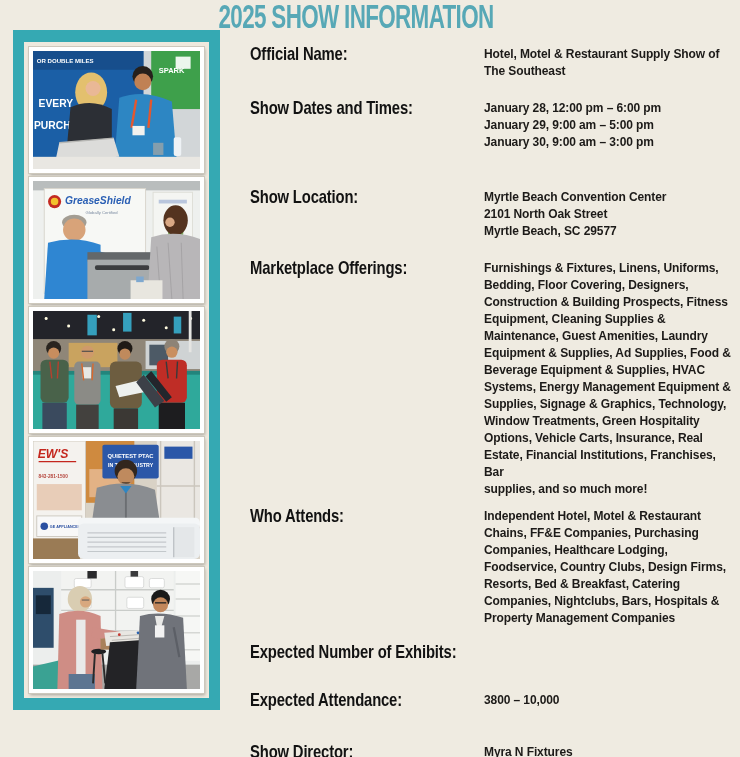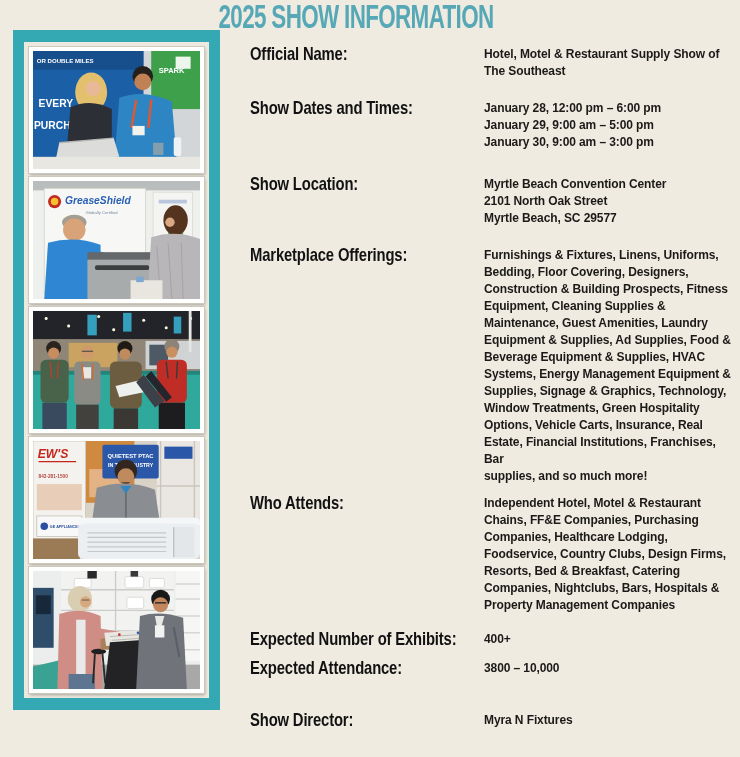--- a/index.html
+++ b/index.html
@@ -19,22 +19,22 @@
     box-shadow:0 0 0 1px #cdc8bc, 1px 2px 3px rgba(0,0,0,0.3);overflow:hidden;}
   .photo svg{width:100%;height:100%;display:block;}
 
   .content{position:absolute;left:250px;top:42px;width:487px;}
   .row{display:flex;align-items:flex-start;}
   .row .label{flex:0 0 234px;width:234px;font-size:19px;font-weight:bold;color:#121212;
     transform:scaleX(0.78);transform-origin:0 0;white-space:nowrap;
     letter-spacing:-0.2px;line-height:24px;}
   .row .value{width:253px;font-size:12px;font-weight:bold;color:#1c1a18;
     line-height:17px;white-space:pre-line;letter-spacing:-0.1px;padding-top:4px;}
-  .mb16{margin-bottom:16px}.mb21{margin-bottom:21px}.mb13{margin-bottom:13px}
-  .mb6{margin-bottom:6px}.mb19{margin-bottom:5px}.mb14{margin-bottom:28px}
+  .mb16{margin-bottom:16px}.mb21{margin-bottom:34px}.mb13{margin-bottom:13px}
+  .mb6{margin-bottom:6px}.mb19{margin-bottom:24px}.mb14{margin-bottom:28px}
 </style>
 </head>
 <body>
 
 <div class="page">
 
   <div class="title">2025 SHOW INFORMATION</div>
 
   <div class="frame">
     <div class="frame-inner">
@@ -275,21 +275,20 @@
       <div class="value">Independent Hotel, Motel &amp; Restaurant
 Chains, FF&amp;E Companies, Purchasing
 Companies, Healthcare Lodging,
 Foodservice, Country Clubs, Design Firms,
 Resorts, Bed &amp; Breakfast, Catering
 Companies, Nightclubs, Bars, Hospitals &amp;
 Property Management Companies</div>
     </div>
     <div class="row mb19">
       <div class="label">Expected Number of Exhibits:</div>
-      <div class="value">400+</div>
     </div>
     <div class="row mb14">
       <div class="label">Expected Attendance:</div>
       <div class="value">3800 – 10,000</div>
     </div>
     <div class="row">
       <div class="label">Show Director:</div>
       <div class="value">Myra N Fixtures</div>
     </div>
   </div>

